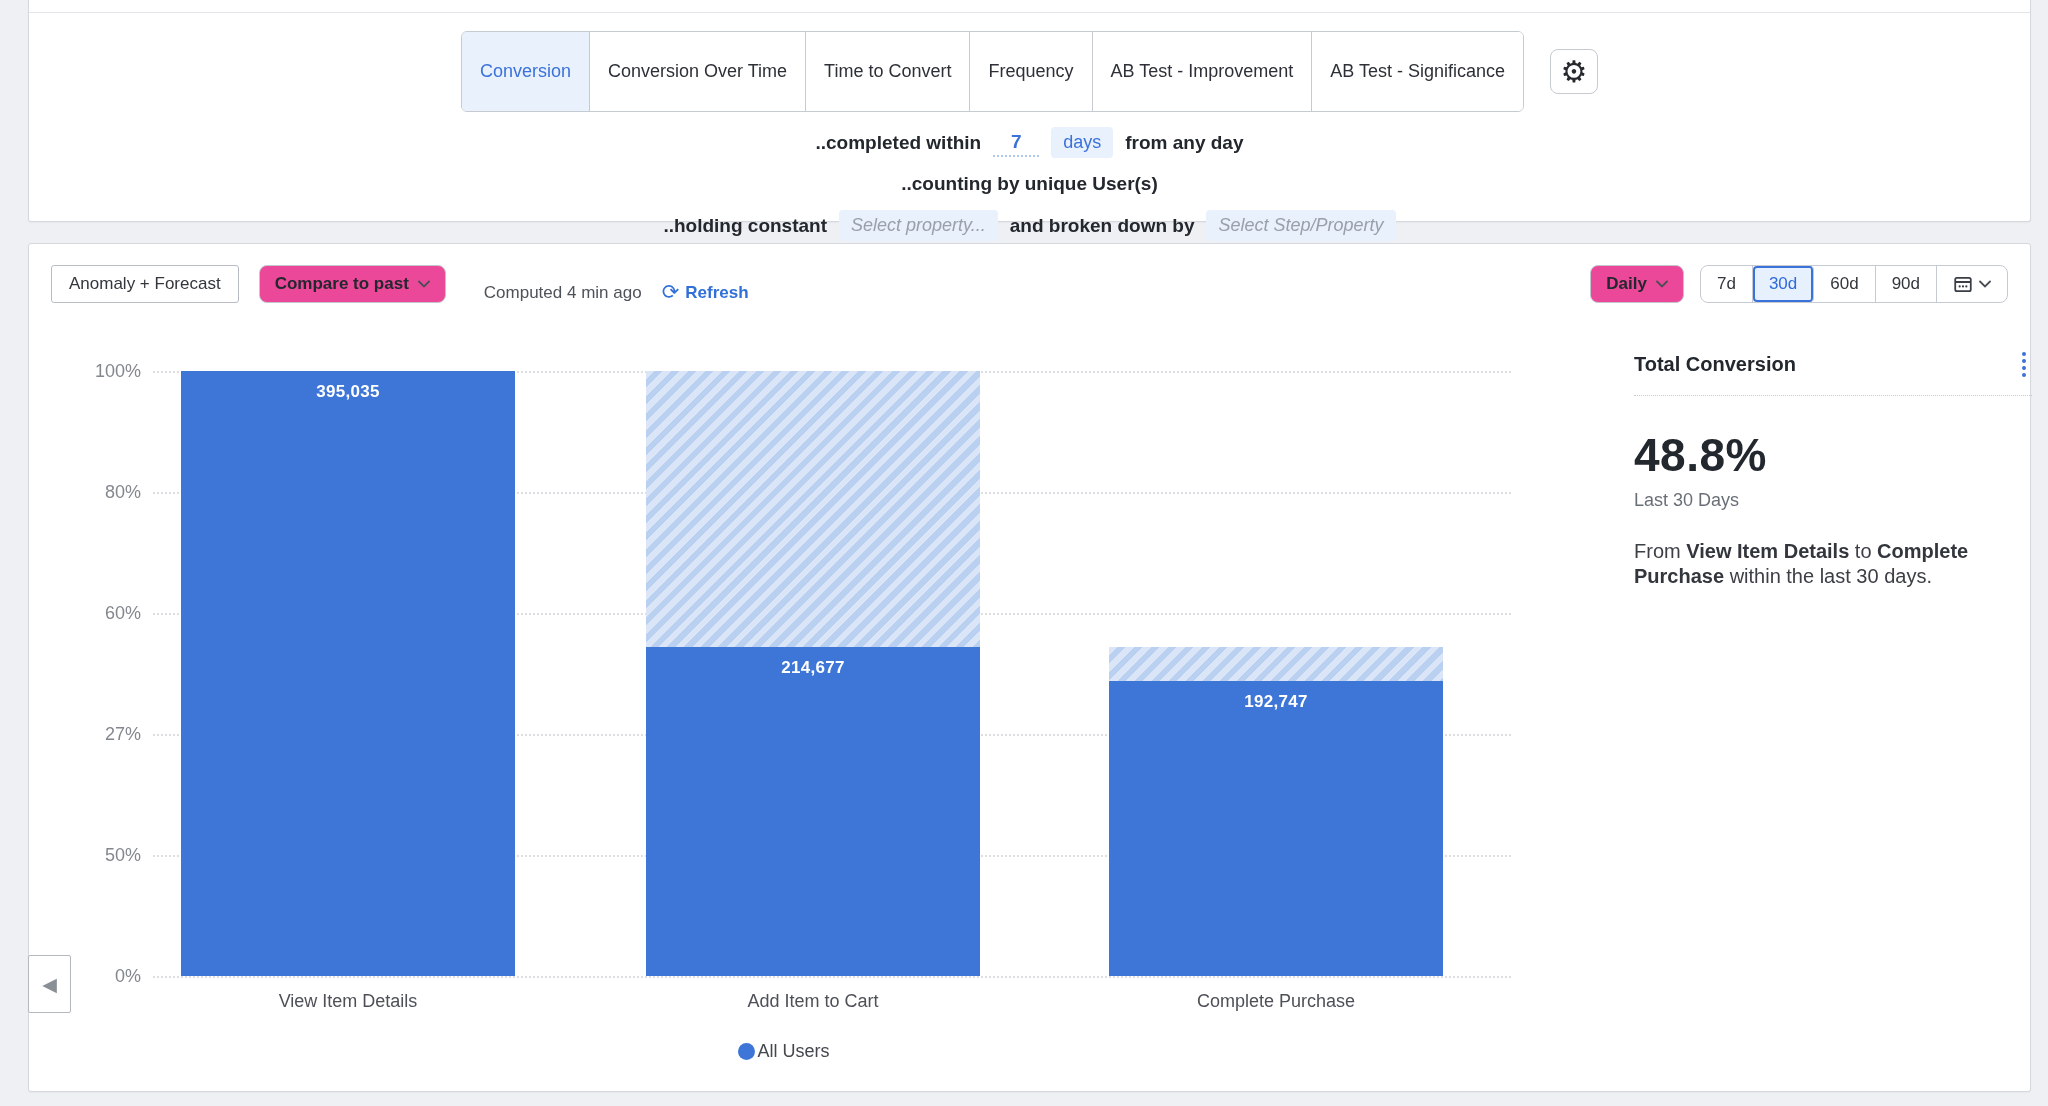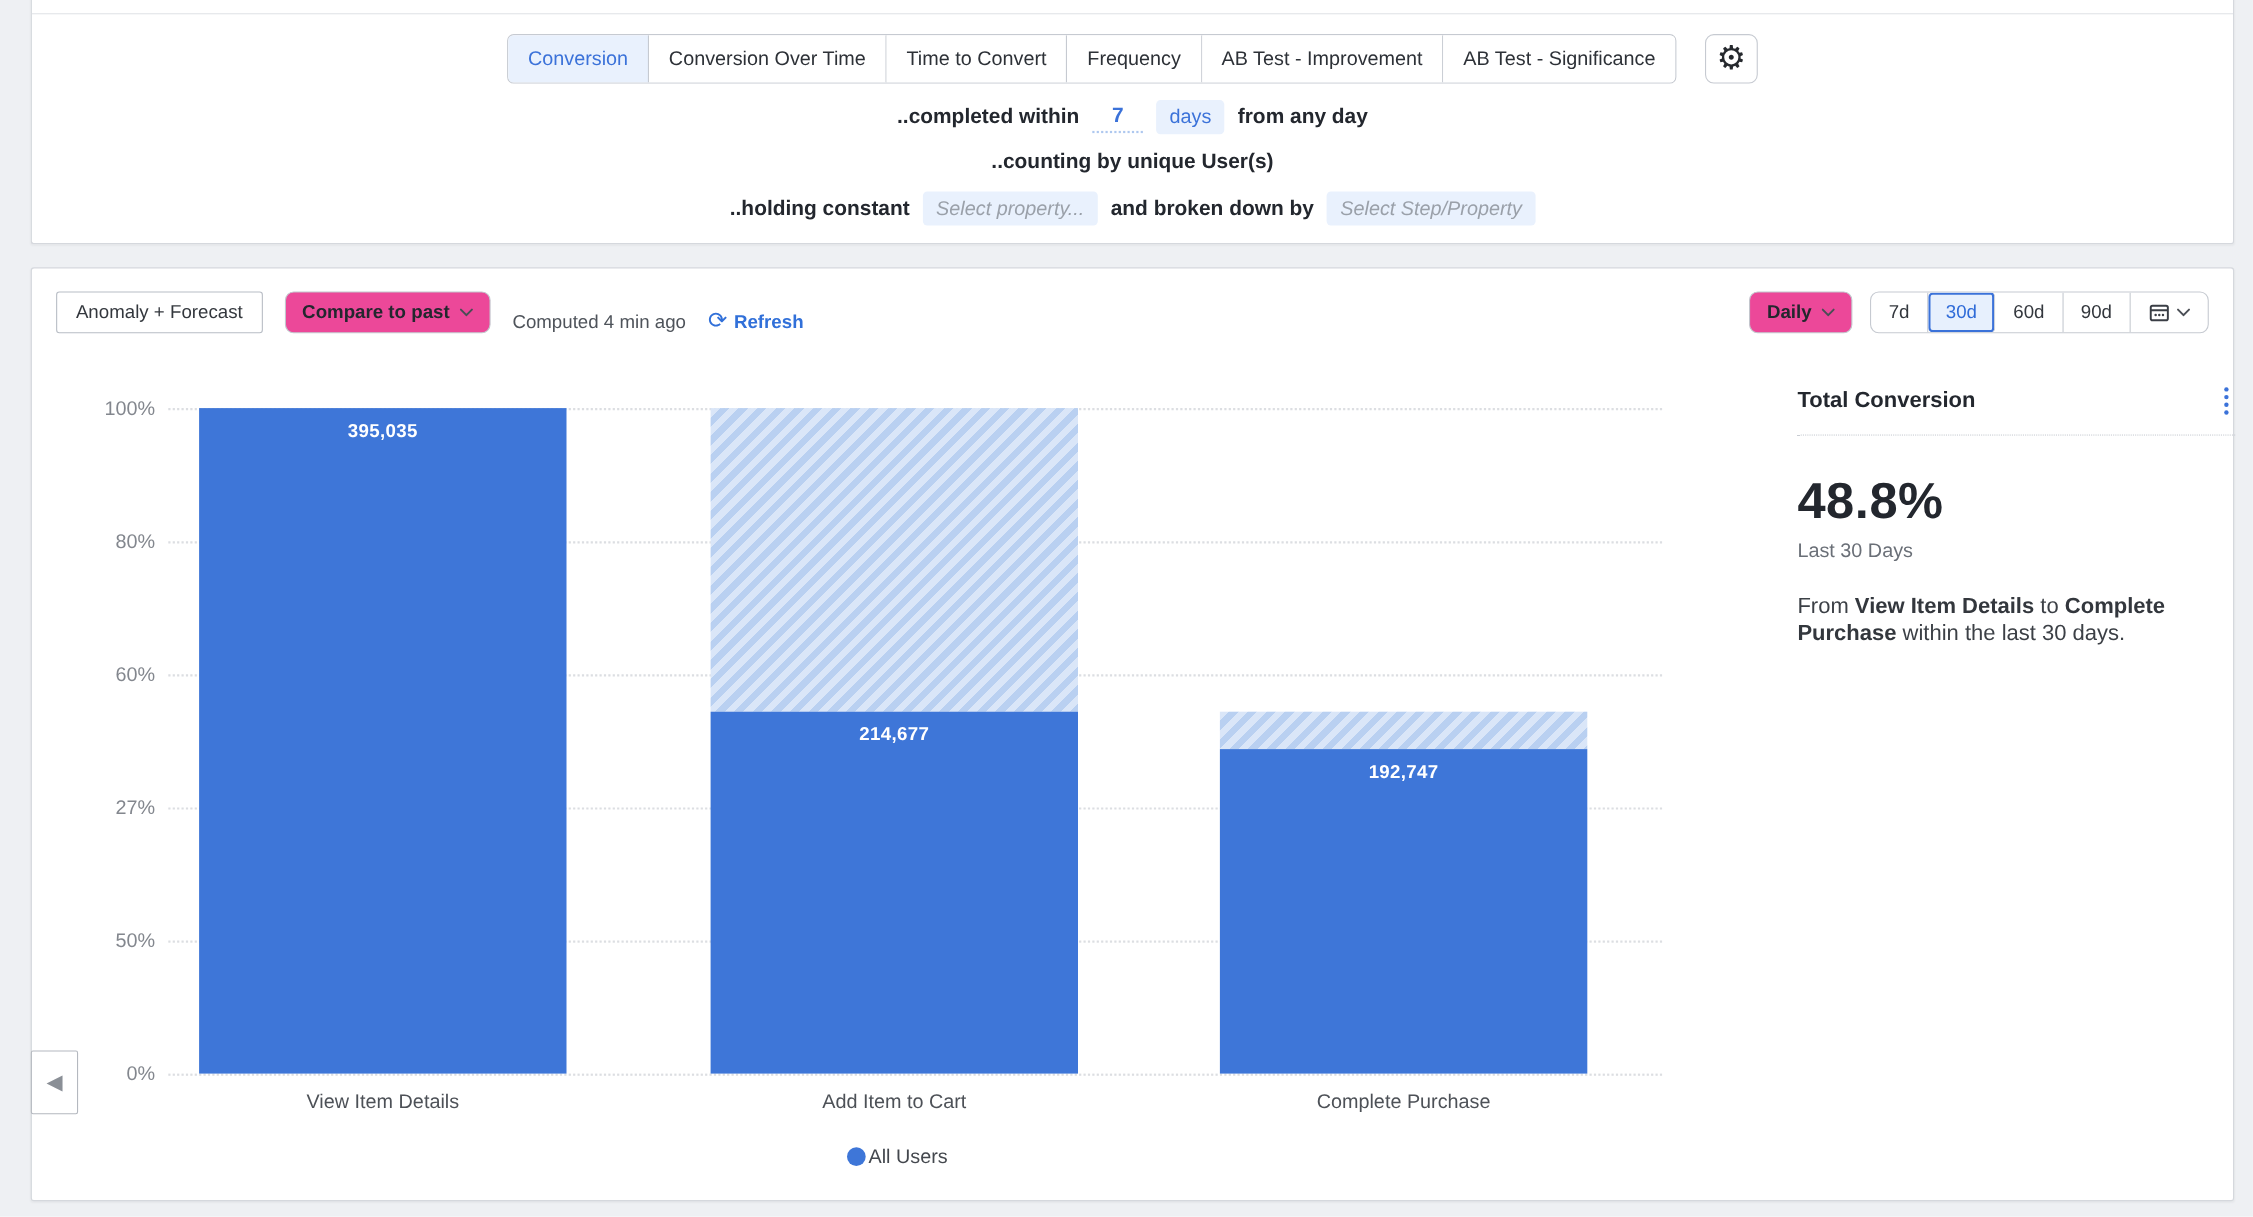--- a/index.html
+++ b/index.html
@@ -9,59 +9,59 @@
   
   .card { position:absolute; background:#fff; border:1px solid #d5d8dd; border-radius:3px; box-shadow:0 1px 2px rgba(0,0,0,0.04); }
   .builder-card { left:28px; top:-2px; width:2003px; height:224px; border-top:none; border-radius:0 0 3px 3px; }
   .chart-card   { left:28px; top:243px; width:2003px; height:849px; }
 
   .builder-strip { height:15px; border-bottom:1px solid #e2e4e8; }
 
   
   .tabs-row { display:flex; justify-content:center; align-items:center; gap:26px; margin-top:18px; }
   .tab-group { display:flex; border:1px solid #c6cad1; border-radius:6px; overflow:hidden; background:#fff; }
-  .tab { padding:11px 18px; font-size:18px; color:#2d3137; cursor:pointer; border-right:1px solid #c6cad1; white-space:nowrap; background:#fff; }
+  .tab { padding:29px 18px; font-size:18px; color:#2d3137; cursor:pointer; border-right:1px solid #c6cad1; white-space:nowrap; background:#fff; }
   .tab:last-child { border-right:none; }
   .tab.selected { background:#e9f1fd; color:#3b72d9; }
   .gear-btn { width:48px; height:45px; border:1px solid #c6cad1; border-radius:8px; background:#fff; display:flex; align-items:center; justify-content:center; cursor:pointer; }
   .gear-glyph { font-size:30px; color:#26292e; line-height:1; }
 
   
   .crit-row { display:flex; justify-content:center; align-items:center; gap:12px; margin-top:15px; font-size:19px; }
   .crit-bold { font-weight:700; color:#23272e; }
   .window-input { display:inline-block; min-width:46px; text-align:center; color:#3b72d9; font-weight:700; padding:3px 4px 2px; border-bottom:2px dotted #aec8ef; cursor:text; }
   .chip { background:#e9f1fd; border-radius:4px; padding:5px 12px; font-size:18px; cursor:pointer; }
   .chip-unit { color:#3b72d9; font-weight:400; }
   .chip-placeholder { color:#9aa0a9; font-style:italic; }
 
   
   .chart-toolbar { position:absolute; left:22px; right:22px; top:21px; display:flex; justify-content:space-between; align-items:center; }
   .tb-left { display:flex; align-items:flex-end; gap:20px; }
   .tb-right { display:flex; align-items:center; gap:16px; }
   .btn-rect { padding:8px 17px; border:1px solid #b8bdc5; border-radius:3px; background:#fff; font-size:17px; color:#33373d; cursor:pointer; }
   .btn-round { display:flex; align-items:center; gap:9px; padding:8px 15px; border:1px solid #c2c6cd; border-radius:8px; background:#ec4899; font-size:17px; font-weight:700; color:#23272e; cursor:pointer; }
-  .computed-text { font-size:17px; color:#4e535a; margin-left:0; }
+  .computed-text { font-size:17px; color:#4e535a; margin-left:18px; }
   .refresh-link { display:flex; align-items:center; gap:6px; color:#3170d9; font-size:17px; font-weight:700; cursor:pointer; }
   .refresh-glyph { font-size:21px; font-weight:400; line-height:1; transform:translateY(-1px); }
   .chev { width:12px; height:8px; }
   .segmented { display:flex; align-items:stretch; border:1px solid #c6cad1; border-radius:8px; background:#fff; overflow:hidden; }
   .seg { padding:8px 16px; font-size:17px; color:#33373d; border-right:1px solid #c6cad1; cursor:pointer; display:flex; align-items:center; gap:6px; }
   .seg:last-child { border-right:none; }
   .seg.selected { color:#2f6bd8; background:#e7f0fd; box-shadow:inset 0 0 0 2px #3b72d9; border-radius:4px; }
 
   
   .grid-row { position:absolute; left:30px; width:1452px; height:0; }
   .tick-label { position:absolute; left:0; top:-10px; width:82px; text-align:right; font-size:18px; color:#83878e; }
   .grid-line { position:absolute; left:94px; right:0; top:0; border-top:2px dotted #dcdee2; }
   .bar-group { position:absolute; top:127px; height:605px; width:334px; display:flex; flex-direction:column; justify-content:flex-end; cursor:pointer; }
   .bar-hatch { width:100%; background:repeating-linear-gradient(135deg,#dae6f8 0px,#dae6f8 6px,#b9d0f1 6px,#b9d0f1 12px); }
   .bar-solid { width:100%; background:#3e76d8; position:relative; }
   .bar-value { position:absolute; top:11px; width:100%; text-align:center; color:#fff; font-weight:700; font-size:17px; letter-spacing:0.3px; }
   .x-label { position:absolute; top:747px; width:334px; text-align:center; font-size:18px; color:#4d5157; }
-  .legend { position:absolute; top:797px; left:0; width:1510px; display:flex; justify-content:center; align-items:center; gap:2px;margin-left:32px; }
+  .legend { position:absolute; top:797px; left:0; width:1510px; display:flex; justify-content:center; align-items:center; gap:2px; }
   .legend-dot { width:17px; height:17px; border-radius:50%; background:#3e76d8; }
   .legend-label { font-size:18px; color:#44484e; }
 
   
   .summary { position:absolute; left:1605px; top:104px; width:398px; }
   .summary-head { display:flex; justify-content:space-between; align-items:center; }
   .summary-title { font-size:20px; font-weight:700; color:#23272e; }
   .kebab { display:flex; flex-direction:column; gap:3px; padding:4px 6px; cursor:pointer; }
   .kebab span { width:4px; height:4px; border-radius:50%; background:#3b72d9; }
   .summary-divider { border-top:1px dotted #c8ccd2; margin-top:14px; }

